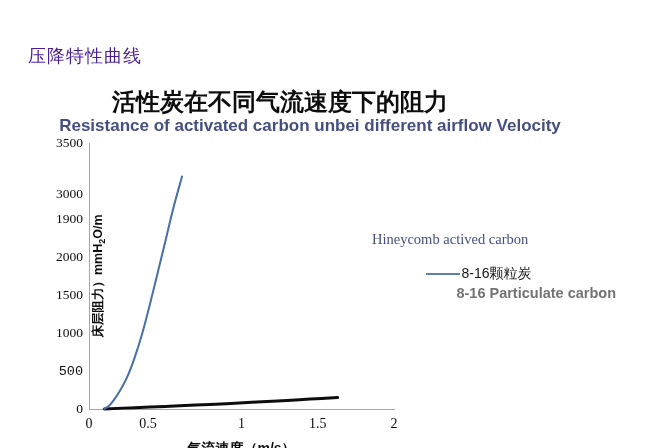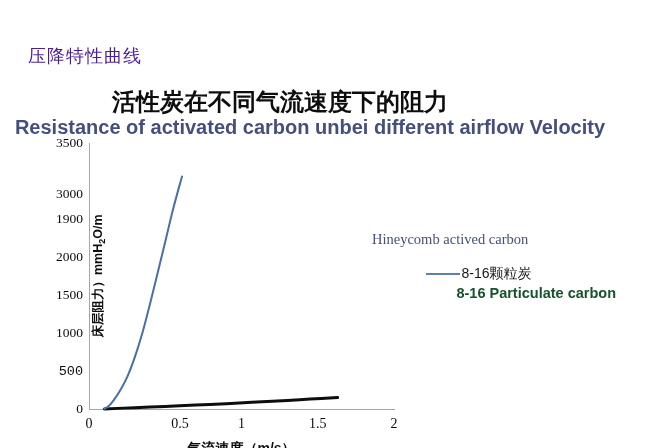--- a/index.html
+++ b/index.html
@@ -22,21 +22,21 @@
   #chart{position:absolute;left:0;top:86px;width:653px;height:362px;}
 
   #chart-title-cn{
     position:absolute;left:0;top:0;width:560px;text-align:center;
     font-family:"Liberation Serif",serif;
     font-size:24px;font-weight:700;color:#0d0d0d;white-space:nowrap;
   }
   #chart-title-en{
     position:absolute;left:0;top:30px;width:620px;text-align:center;
     font-family:"Liberation Sans",sans-serif;
-    font-size:20px;font-weight:700;color:#454f7f;white-space:nowrap;
+    font-size:17px;font-weight:700;color:#454f7f;white-space:nowrap;
   }
 
   
   #plot{position:absolute;left:89px;top:57px;width:305px;height:266px;}
   #axis-y{position:absolute;left:0;top:0;width:1px;height:266px;background:#a6a6a6;}
   #axis-x{position:absolute;left:0;top:266px;width:306px;height:1px;background:#a6a6a6;}
 
   .ytick{
     position:absolute;right:100%;margin-right:6px;
     transform:translateY(-50%);
@@ -80,21 +80,21 @@
   .swatch.black{border-top:3px solid #0d0d0d;}
   .swatch.blue{border-top:2px solid #5f7fb0;}
   .legend-cn{
     font-family:"Liberation Sans",sans-serif;font-size:14px;
     color:#0d0d0d;white-space:nowrap;
   }
   .legend-cn.blue-txt{color:#17171a;}
   .legend-line-en-bottom{
     margin-top:2px;
     font-family:"Liberation Sans",sans-serif;font-size:14.5px;font-weight:700;
-    color:#14532d;white-space:nowrap;text-align:right;padding-right:6px;
+    color:#737373;white-space:nowrap;text-align:right;padding-right:6px;
   }
 </style>
 </head>
 <body>
 
 <div id="slide">
 
   <div id="slide-title">压降特性曲线</div>
 
   <div id="chart">
@@ -112,21 +112,21 @@
           <div class="ytick" style="top: 228px; font-family: Liberation Mono, monospace;">500</div>
           <div class="ytick" style="top: 190px;">1000</div>
           <div class="ytick" style="top: 152px;">1500</div>
           <div class="ytick" style="top: 114px;">2000</div>
           <div class="ytick" style="top: 76px;">1900</div>
           <div class="ytick" style="top: 51px;">3000</div>
           <div class="ytick" style="top: 0px;">3500</div>
         </div>
       <div id="xtick-holder">
           <div class="xtick" style="left: 0px;">0</div>
-          <div class="xtick" style="left: 91px;">0.5</div>
+          <div class="xtick" style="left: 59px;">0.5</div>
           <div class="xtick" style="left: 152.5px;">1</div>
           <div class="xtick" style="left: 228.75px;">1.5</div>
           <div class="xtick" style="left: 305px;">2</div>
         </div>
 
       <div id="ylabel">
         <span>床层阻力）mmH</span><sub>2</sub><span>O/m</span>
       </div>
 
       <div id="xlabel-cn">气流速度（m/s）</div>

